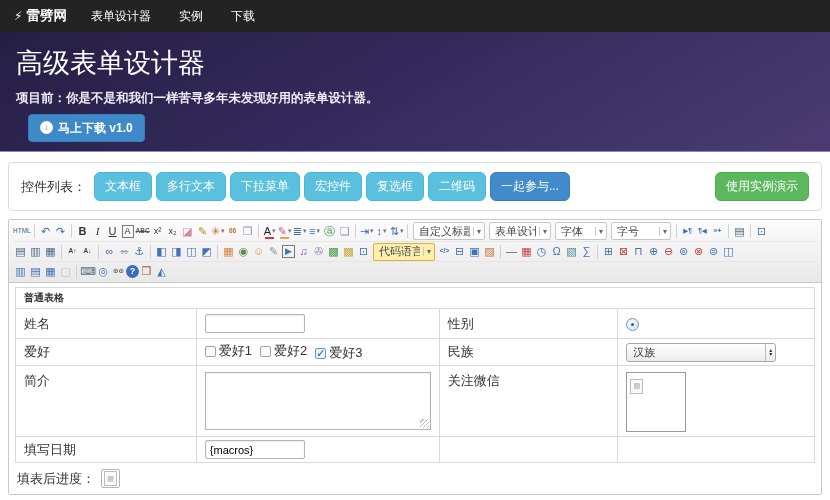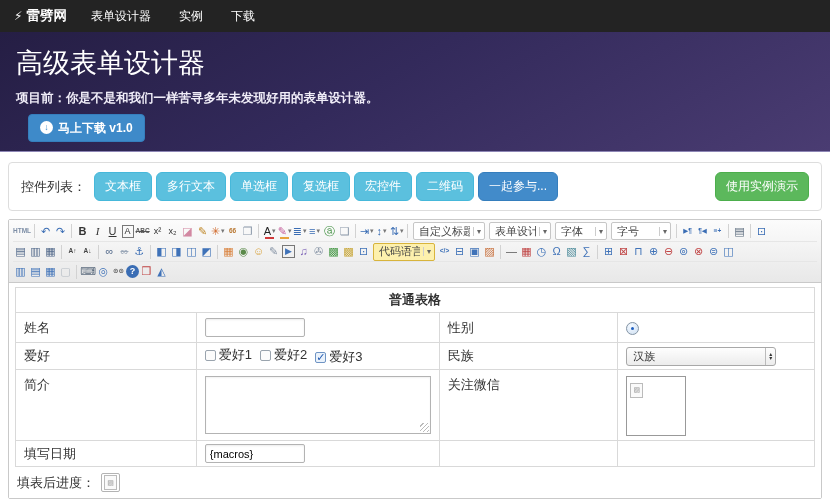--- a/index.html
+++ b/index.html
@@ -56,21 +56,21 @@
   .combo { display:inline-flex; align-items:center; justify-content:space-between; height:18px; background:#fff;
     border:1px solid #c6c6c6; border-radius:2px; font-size:11px; color:#444; padding-left:5px; margin:0 2px; cursor:pointer; }
   .combo .clbl { white-space:nowrap; overflow:hidden; }
   .combo .carr { border-left:1px solid #ccc; padding:0 3px; font-size:8px; color:#666; margin-left:3px; }
   .combo.hl { background:#fdf0ad; border-color:#d8b43c; }
 
   
   .editor-body { background:#fff; padding:4px 6px 0; }
   .form-table { width:100%; border-collapse:collapse; font-size:13px; color:#333; }
   .form-table td { border:1px solid #d9d9d9; padding:3px 8px; vertical-align:middle; }
-  .form-table td.cap { text-align:center; font-weight:bold; height:21px; font-size:13px; }
+  .form-table td.cap { font-weight:bold; height:21px; font-size:10px; }
   .form-table tr.r1 td { height:30px; } .form-table tr.r2 td { height:26px; }
   .form-table tr.r3 td { height:70px; vertical-align:top; padding-top:6px; }
   .form-table tr.r4 td { height:24px; }
   .ti { width:100px; height:19px; border:1px solid #b3b3b3; border-radius:2px; font-size:11px; padding:1px 4px;
     box-shadow:inset 0 1px 2px rgba(0,0,0,.08); font-family:"Liberation Sans","DejaVu Sans",sans-serif; }
   .radio { display:inline-block; width:13px; height:13px; border-radius:50%; border:1px solid #8595a5;
     background:radial-gradient(circle at 35% 30%,#f4f9ff,#cfe0f2); position:relative; cursor:pointer; vertical-align:middle; }
   .radio .dot { position:absolute; top:4px; left:4px; right:4px; bottom:4px; border-radius:50%; background:#1f5fc0; }
   .cbw { display:inline-flex; align-items:center; margin-right:8px; cursor:pointer; }
   .cb { display:inline-flex; align-items:center; justify-content:center; width:11px; height:11px; border:1px solid #9aa4ae;
@@ -116,23 +116,23 @@
           <span class="dl-circ">↓</span>
           <span>马上下载 v1.0</span>
         </span></p>
   </div>
 
   <div class="panel1">
     <span class="ctl-label">控件列表：</span>
     <span style="display:flex;align-items:center;">
         <button class="ctl-btn">文本框</button>
         <button class="ctl-btn">多行文本</button>
-        <button class="ctl-btn">单选框</button>
+        <button class="ctl-btn">下拉菜单</button>
+        <button class="ctl-btn">宏控件</button>
         <button class="ctl-btn">复选框</button>
-        <button class="ctl-btn">宏控件</button>
         <button class="ctl-btn">二维码</button>
       </span>
     <button class="ctl-btn join">一起参与...</button>
     <button class="ctl-btn demo">使用实例演示</button>
   </div>
 
   <div class="panel2">
     <div class="toolbar">
         <div class="tb-row">
           <span class="tbi xs" style="color: rgb(125, 142, 166);">

